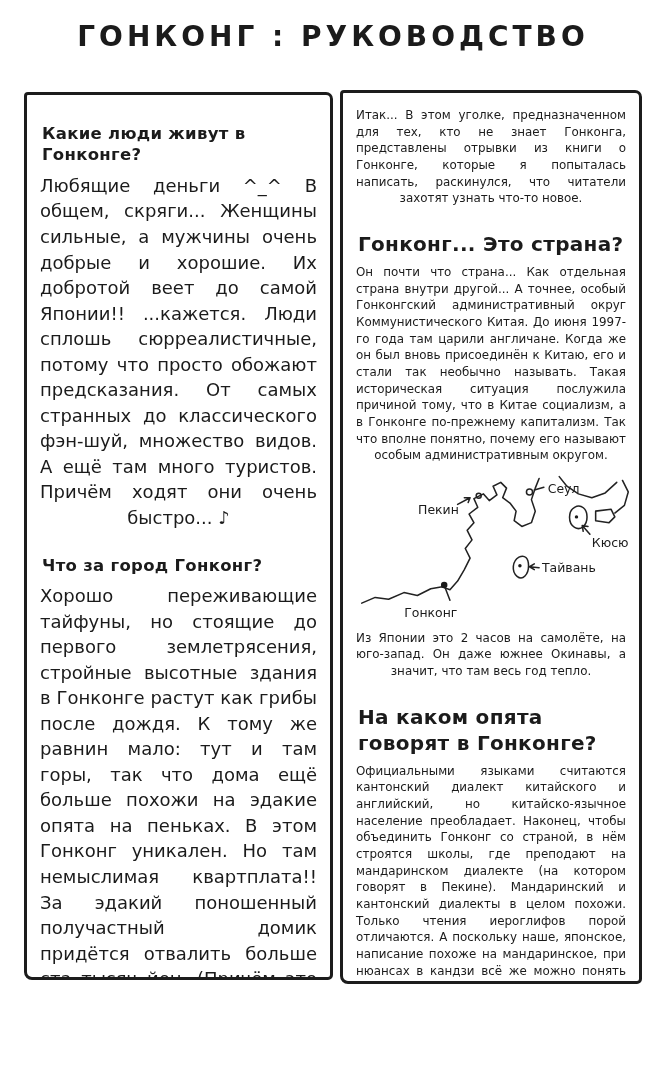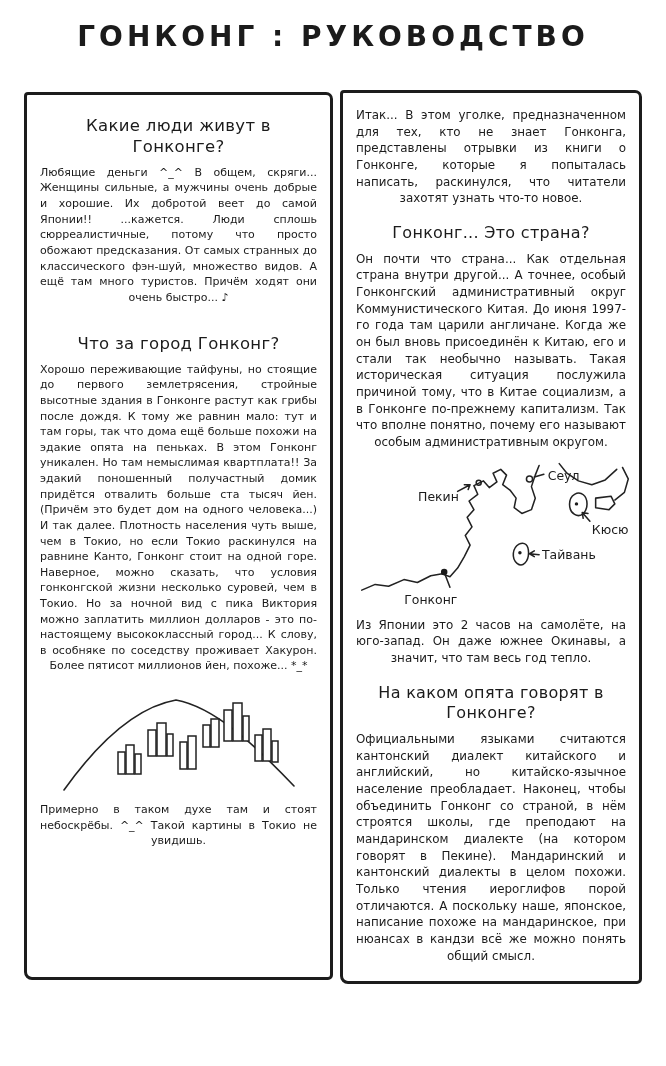--- a/index.html
+++ b/index.html
@@ -16,29 +16,29 @@
   }
   .panel {
     position:absolute; box-sizing:border-box; background:#fff;
     border:3px solid #1c1c1c; border-radius:4px 7px 5px 8px;
     padding:12px 13px; overflow:hidden;
     display:flex; flex-direction:column;
   }
   .panel-left  { left:24px;  top:92px; width:309px; height:888px; }
   .panel-right { left:340px; top:90px; width:302px; height:894px; }
   .heading {
-    font-size:16.5px; font-weight:400; letter-spacing:0.3px;
-    margin:8px 2px 5px; text-align:center; line-height:1.3;
+    font-size:16.5px; font-weight:700; letter-spacing:0.3px;
+    margin:16px 2px 5px; line-height:1.3;
   }
   .para {
-    font-size:11px; line-height:1.42; margin:2px 0 8px;
+    font-size:18px; line-height:1.42; margin:2px 0 8px;
     text-align:justify; text-align-last:center;
   }
   .panel-right .para { font-size:11.9px; line-height:1.4; }
-  .panel-right .heading { font-size:16px; }
+  .panel-right .heading { font-size:20px; }
   .flex-gap { flex:1 1 auto; }
   .drawing-wrap { text-align:center; margin:6px 0 4px; }
   .map-wrap { margin:2px 0 4px; text-align:right; }
   svg { vertical-align:top; }
   .map-text { font-size:13px; fill:#1b1b1b; font-family:"DejaVu Sans",sans-serif; }
 </style>
 </head>
 <body>
 
 <div class="page">

